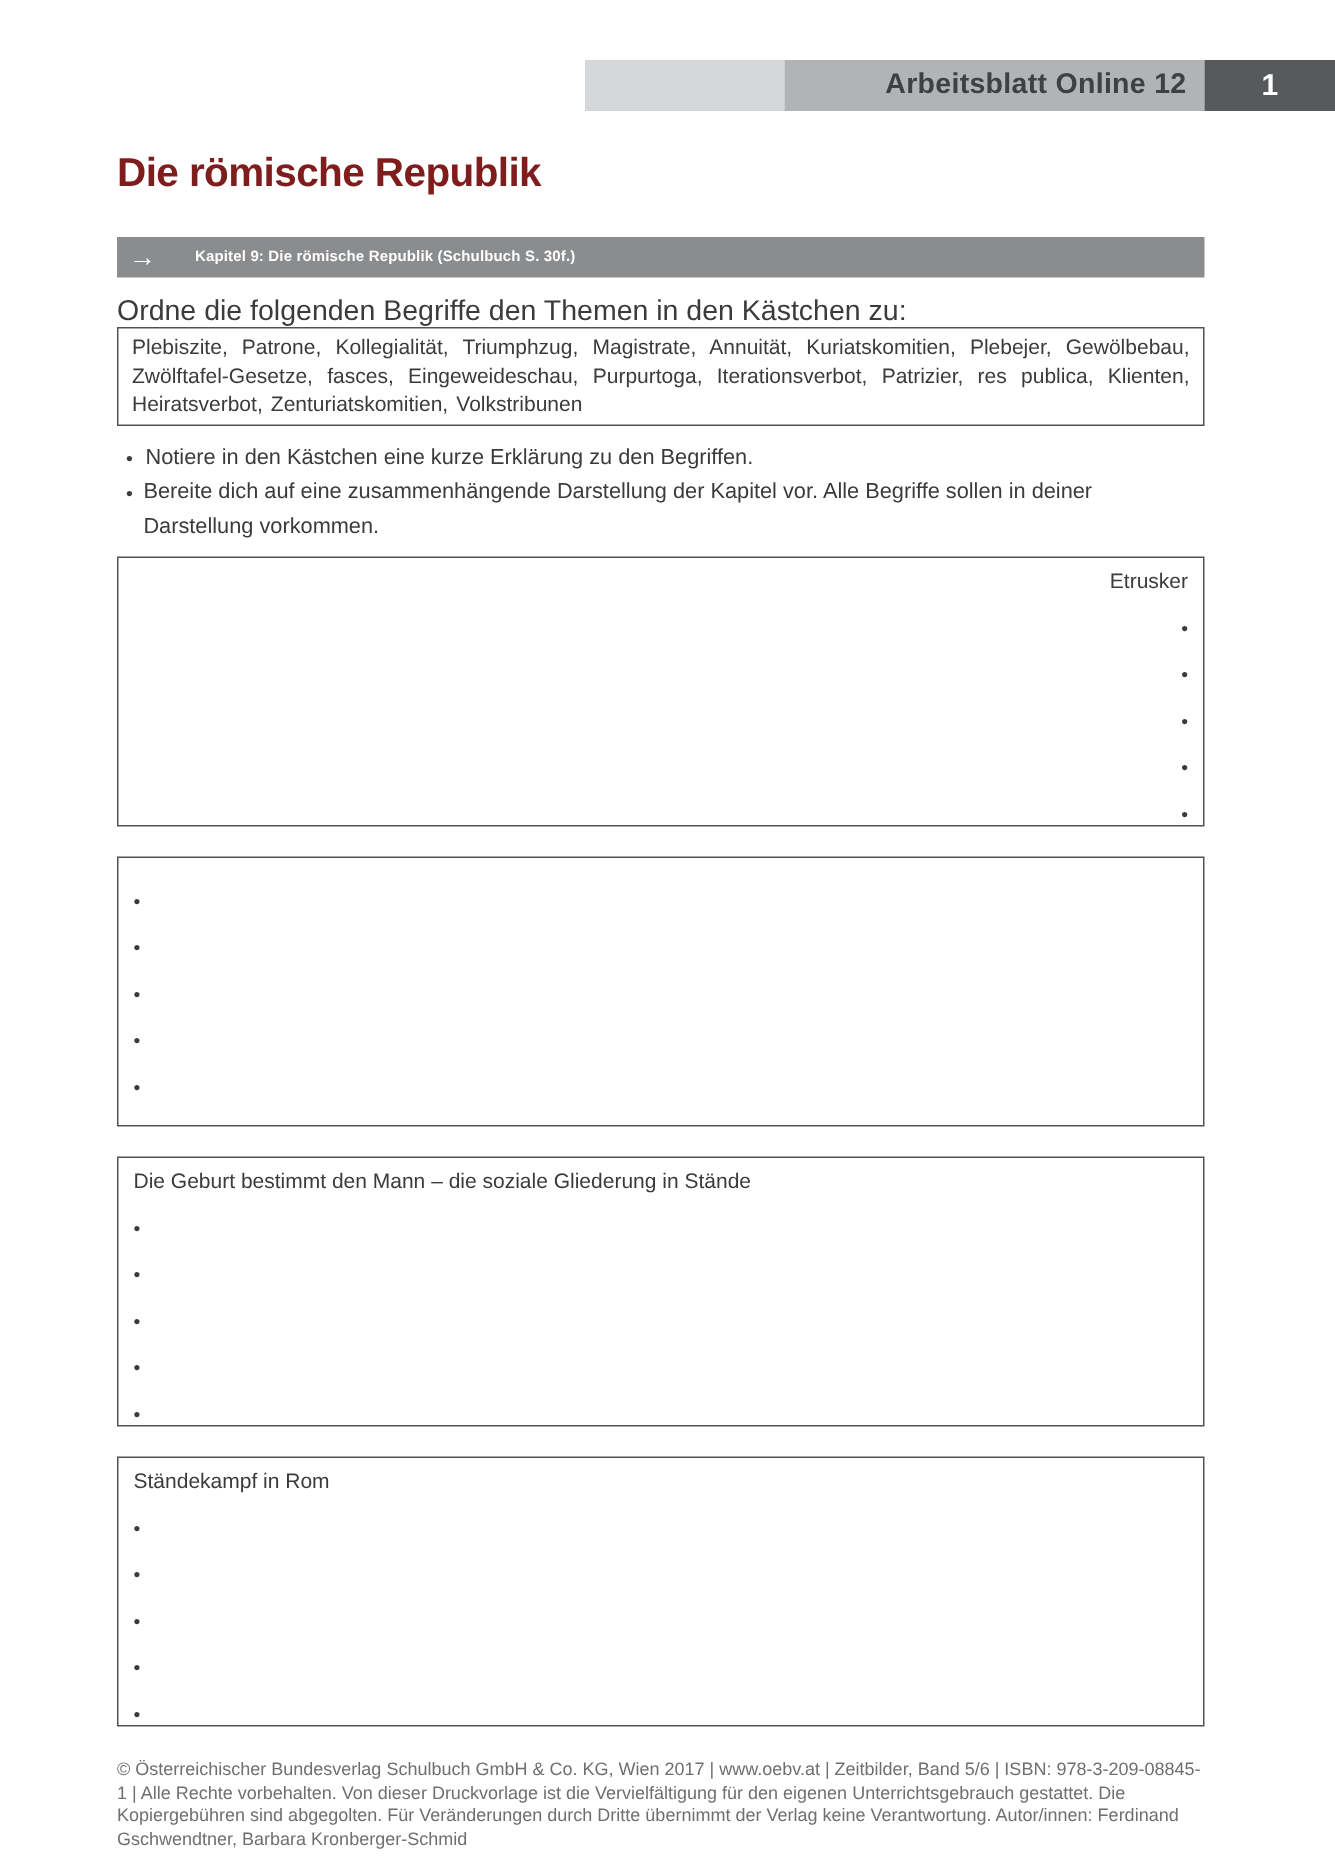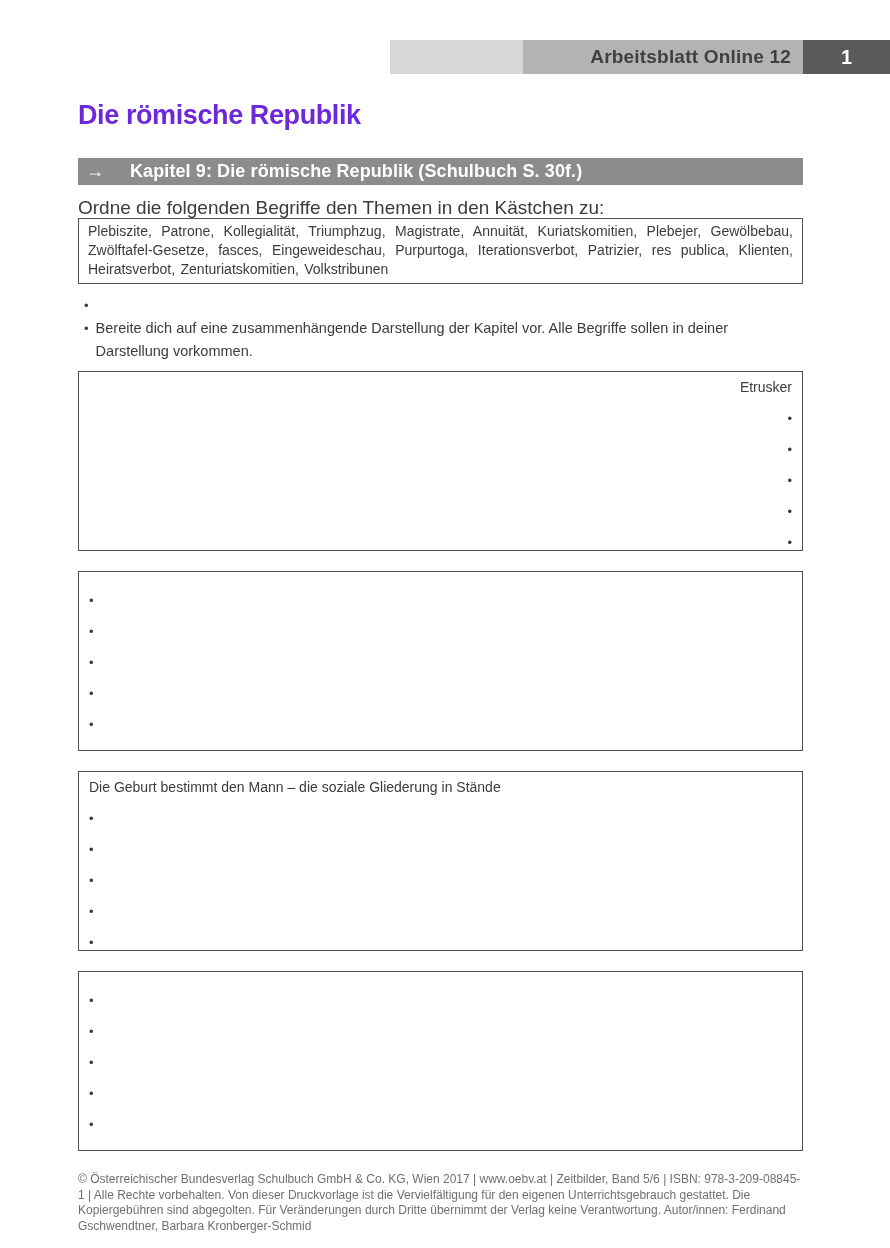--- a/index.html
+++ b/index.html
@@ -59,40 +59,40 @@
     left: 78px;
     top: 0;
     width: 725px;
   }
 
   .page-title {
     margin-top: 100px;
     font-size: 27px;
     line-height: 30px;
     font-weight: bold;
-    color: #6d28d9;
+    color: #7f1d1d;
     letter-spacing: -0.4px;
   }
 
   .chapter-banner {
     margin-top: 28px;
     height: 27px;
     background: #8b8c8e;
     display: flex;
     align-items: center;
     color: #ffffff;
   }
   .chapter-banner .arrow {
     font-size: 18px;
     font-weight: bold;
     margin-left: 8px;
     width: 44px;
   }
   .chapter-banner .chapter-label {
-    font-size: 18px;
+    font-size: 10px;
     font-weight: bold;
     letter-spacing: 0.1px;
   }
 
   .intro-text {
     margin-top: 13px;
     font-size: 19px;
     line-height: 20px;
   }
 
@@ -167,20 +167,21 @@
 
     <p class="intro-text">Ordne die folgenden Begriffe den Themen in den Kästchen zu:</p>
 
     <div class="terms-box">
       <span>Plebiszite, Patrone, Kollegialität, Triumphzug, Magistrate, Annuität, Kuriatskomitien, Plebejer, Gewölbebau, Zwölftafel-Gesetze, fasces, Eingeweideschau, Purpurtoga, Iterationsverbot, Patrizier, res publica, Klienten, Heiratsverbot, Zenturiatskomitien, Volkstribunen</span>
     </div>
 
     <div class="instructions">
       <div class="instruction-item">
         <span class="bullet">•</span>
+        <span>Notiere in den Kästchen eine kurze Erklärung zu den Begriffen.</span>
       </div>
       <div class="instruction-item">
         <span class="bullet">•</span>
         <span>Bereite dich auf eine zusammenhängende Darstellung der Kapitel vor. Alle Begriffe sollen in deiner Darstellung vorkommen.</span>
       </div>
     </div>
 
     <div class="topic-box first">
       <div class="topic-title">Etrusker</div>
       <div class="answer-row"><span>•</span></div>
@@ -201,20 +202,21 @@
     <div class="topic-box">
       <div class="topic-title">Die Geburt bestimmt den Mann – die soziale Gliederung in Stände</div>
       <div class="answer-row"><span>•</span></div>
       <div class="answer-row"><span>•</span></div>
       <div class="answer-row"><span>•</span></div>
       <div class="answer-row"><span>•</span></div>
       <div class="answer-row"><span>•</span></div>
     </div>
 
     <div class="topic-box">
+      <div class="topic-title">Ständekampf in Rom</div>
       <div class="answer-row"><span>•</span></div>
       <div class="answer-row"><span>•</span></div>
       <div class="answer-row"><span>•</span></div>
       <div class="answer-row"><span>•</span></div>
       <div class="answer-row"><span>•</span></div>
     </div>
 
     <p class="footer-text">© Österreichischer Bundesverlag Schulbuch GmbH &amp; Co. KG, Wien 2017 | www.oebv.at | Zeitbilder, Band 5/6 | ISBN: 978-3-209-08845-1 | Alle Rechte vorbehalten. Von dieser Druckvorlage ist die Vervielfältigung für den eigenen Unterrichtsgebrauch gestattet. Die Kopiergebühren sind abgegolten. Für Veränderungen durch Dritte übernimmt der Verlag keine Verantwortung. Autor/innen: Ferdinand Gschwendtner, Barbara Kronberger-Schmid</p>
 
   </div>

